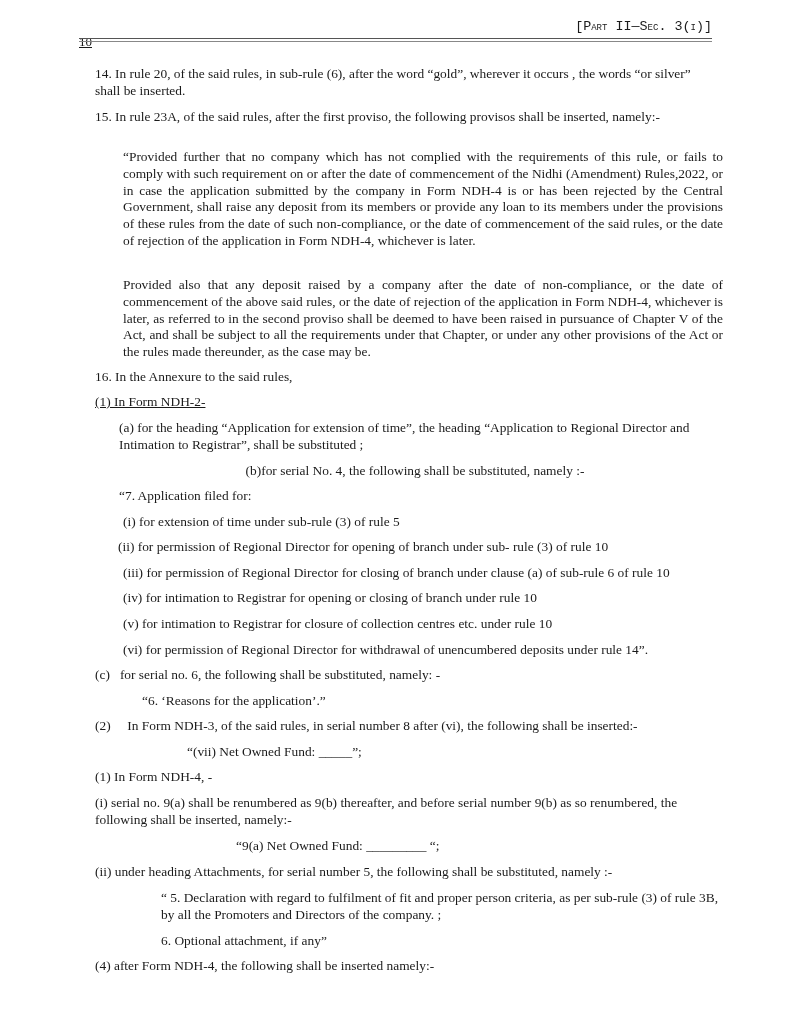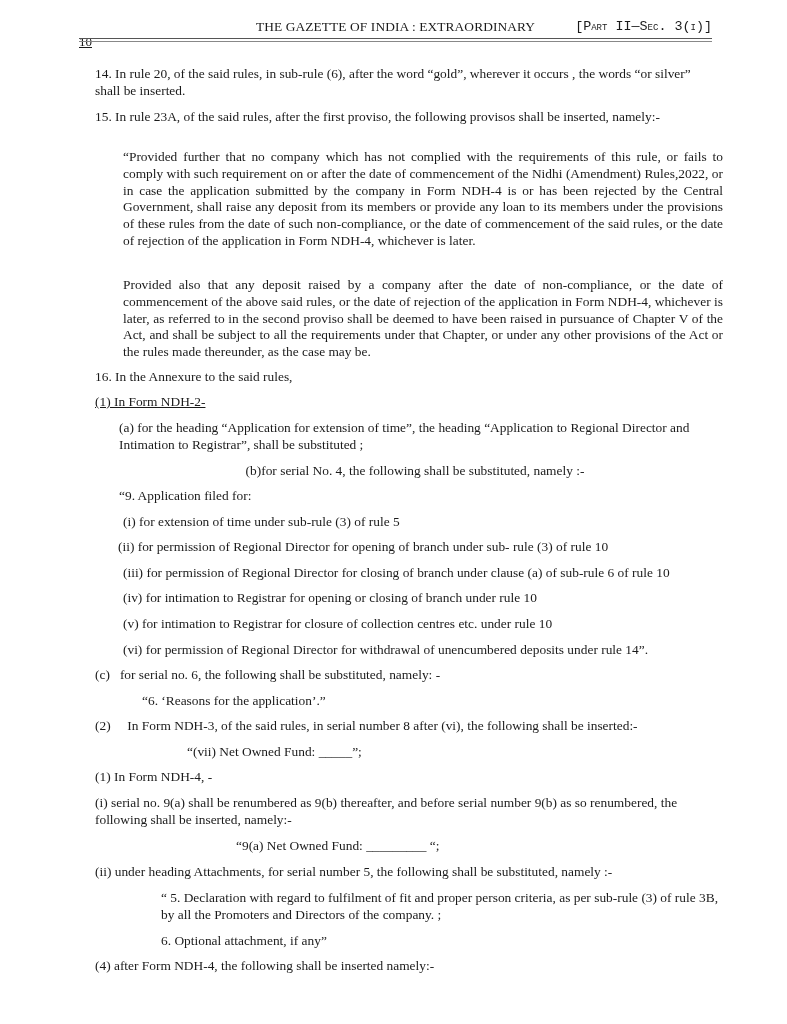--- a/index.html
+++ b/index.html
@@ -21,21 +21,20 @@
   .rule2 { position: absolute; left: 79px; top: 41px; width: 633px; height: 0; border-top: 1px solid #888; }
 
   .p { position: absolute; line-height: 16.8px; margin: 16px; }
   .j { text-align: justify; text-align-last: left; }
 </style>
 </head>
 <body>
 
 <div class="header">
   <span class="pgno">10</span>
-  <span class="title">THE GAZETTE OF INDIA : EXTRAORDINARY</span>
   <span class="part sc">[Part II—Sec. 3(i)]</span>
 </div>
 <div class="rule1"></div>
 <div class="rule2"></div>
 
 <p class="p" style="left:79px; top:50px; width:620px;">14.  In rule 20, of the said rules, in sub-rule (6), after the word “gold”, wherever it occurs , the words “or silver” shall be inserted.</p>
 
 <p class="p j" style="left:79px; top:93px; width:618px;">15.  In rule 23A, of the said rules, after the first proviso, the following provisos shall be inserted, namely:-</p>
 
 <p class="p j" style="left:107px; top:133px; width:600px;">“Provided further that no company which has not complied with the requirements of this rule, or fails to comply with such requirement on or after the date of commencement of the Nidhi (Amendment) Rules,2022, or in case the application submitted by the company in Form NDH-4 is or has been rejected by the Central Government, shall raise any deposit from its members or provide any loan to its members under the provisions of these rules from the date of such non-compliance, or the date of commencement of the said rules, or the date of rejection of the application in Form NDH-4, whichever is later.</p>
@@ -43,21 +42,21 @@
 <p class="p j" style="left:107px; top:261px; width:600px;">Provided also that any deposit raised by a company after the date of non-compliance, or the date of commencement of the above said rules, or the date of rejection of the application in Form NDH-4, whichever is later, as referred to in the second proviso shall be deemed to have been raised in pursuance of Chapter V of the Act, and shall be subject to all the requirements under that Chapter, or under any other provisions of the Act or the rules made thereunder, as the case may be.</p>
 
 <p class="p" style="left:79px; top:353px; width:620px;">16. In the Annexure to the said rules,</p>
 
 <p class="p" style="left:79px; top:378px; width:620px;text-decoration:underline;">(1) In Form NDH-2-</p>
 
 <p class="p" style="left:103px; top:404px; width:600px;">(a) for the heading “Application for extension of time”, the heading “Application to Regional Director and Intimation to Registrar”, shall be substituted ;</p>
 
 <p class="p" style="left:99px; top:447px; width:600px;text-align:center;">(b)for serial No. 4, the following shall be substituted, namely :-</p>
 
-<p class="p" style="left:103px; top:472px; width:600px;">“9. Application filed for:</p>
+<p class="p" style="left:103px; top:472px; width:600px;">“7. Application filed for:</p>
 
 <p class="p" style="left:107px; top:498px; width:600px;">(i)  for extension of time under sub-rule (3) of rule 5</p>
 <p class="p" style="left:102px; top:523px; width:600px;">(ii) for permission of Regional Director for opening of branch under sub- rule (3) of rule 10</p>
 <p class="p" style="left:107px; top:549px; width:620px;">(iii) for permission of Regional Director for closing of branch under clause (a) of sub-rule  6 of rule 10</p>
 <p class="p" style="left:107px; top:574px; width:600px;">(iv) for intimation to Registrar for opening or closing of branch under rule 10</p>
 <p class="p" style="left:107px; top:600px; width:600px;">(v)  for intimation to Registrar for closure of collection centres etc. under rule 10</p>
 <p class="p" style="left:107px; top:626px; width:620px;">(vi) for permission of Regional Director for withdrawal of unencumbered deposits under rule 14”.</p>
 
 <p class="p" style="left:79px; top:651px; width:620px; white-space:pre;">(c)   for serial no. 6, the following shall be substituted, namely: -</p>
 

